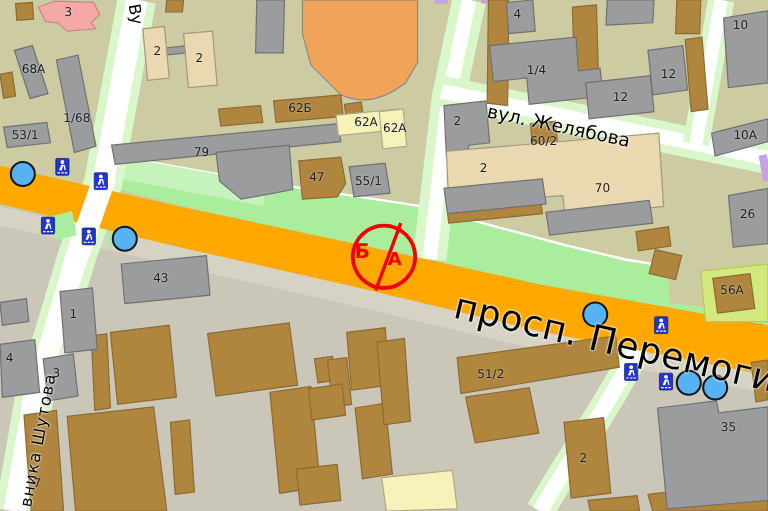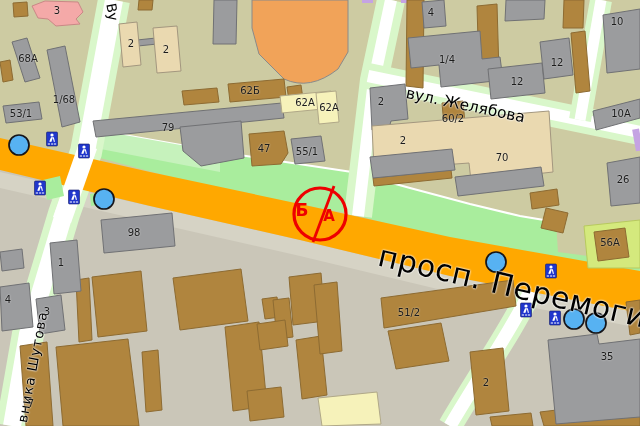--- a/index.html
+++ b/index.html
@@ -215,21 +215,21 @@
 <div class="lbl" style="left:517px;top:82px">12</div>
 <div class="lbl" style="left:557px;top:63px">12</div>
 <div class="lbl" style="left:617px;top:22px">10</div>
 <div class="lbl" style="left:621px;top:114px">10А</div>
 <div class="lbl" style="left:623px;top:180px">26</div>
 <div class="lbl" style="left:381px;top:102px">2</div>
 <div class="lbl" style="left:453px;top:119px">60/2</div>
 <div class="lbl" style="left:403px;top:141px">2</div>
 <div class="lbl" style="left:502px;top:158px">70</div>
 <div class="lbl" style="left:610px;top:243px">56А</div>
-<div class="lbl" style="left:134px;top:233px">98</div>
+<div class="lbl" style="left:134px;top:233px">43</div>
 <div class="lbl" style="left:61px;top:263px">1</div>
 <div class="lbl" style="left:8px;top:300px">4</div>
 <div class="lbl" style="left:47px;top:312px">3</div>
 <div class="lbl" style="left:31px;top:404px">7</div>
 <div class="lbl" style="left:409px;top:313px">51/2</div>
 <div class="lbl" style="left:486px;top:383px">2</div>
 <div class="lbl" style="left:607px;top:357px">35</div>
 </div>
 
 </body></html>

